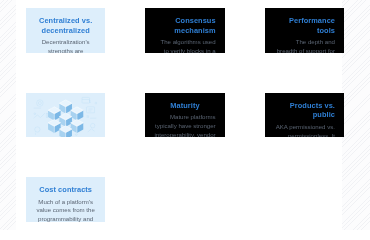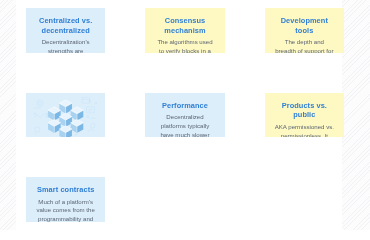--- a/index.html
+++ b/index.html
@@ -56,21 +56,21 @@
   .cell {
     box-sizing: border-box;
     padding: 8px 9px 6px 9px;
     text-align: center;
     display: flex;
     flex-direction: column;
     align-items: center;
     overflow: hidden;
   }
   .cell.tinted { background: #ddeefb; }
-  .cell.plain  { background: #fef9c3; }
+  .cell.plain  { background: #000000; text-align: right; }
 
   .cell-title {
     color: #2f7fd4;
     font-weight: bold;
     font-size: 7.4px;
     line-height: 1.32;
     letter-spacing: 0.01em;
     margin: 0 0 2.5px 0;
   }
   .cell-body {
@@ -111,21 +111,21 @@
       <div class="cell-body">Decentralization's strengths are redundancy, data integrity and trustless transactions, which centralized systems mostly sacrifice for better performance, price and ease of use.</div>
     </div>
 
     <div class="cell plain">
       <div class="cell-title">Consensus mechanism</div>
       <div class="cell-body">The algorithms used to verify blocks in a chain have a big impact on performance, security and compatibility with other platforms.</div>
     </div>
 
 
     <div class="cell plain">
-      <div class="cell-title">Development tools</div>
+      <div class="cell-title">Performance tools</div>
       <div class="cell-body">The depth and breadth of support for developers often determines a platform's practicality for building enterprise applications.</div>
     </div>
 
     <div class="cell cell-illustration">
       <svg viewBox="0 0 106 71" preserveAspectRatio="xMidYMid meet">
         <defs>
           <g id="cube-shape">
             <polygon points="0,-9 10,-3.6 0,1.8 -10,-3.6" fill="#e8f4fd"></polygon>
             <polygon points="-10,-3.6 0,1.8 0,12.6 -10,7.2" fill="#a8d2f0"></polygon>
             <polygon points="10,-3.6 0,1.8 0,12.6 10,7.2" fill="#7cb8e6"></polygon>
@@ -181,30 +181,30 @@
           <use href="#cube-shape" x="35" y="31"></use>
           <use href="#cube-shape" x="71" y="31"></use>
           <use href="#cube-shape" x="53" y="41"></use>
           <use href="#cube-shape" x="35" y="51"></use>
           <use href="#cube-shape" x="71" y="51"></use>
           <use href="#cube-shape" x="53" y="61"></use>
         </g>
       </svg>
     </div>
 
-
-    <div class="cell tinted">
-      <div class="cell-title">Performance</div>
-      <div class="cell-body">Decentralized platforms typically have much slower performance than centralized ones.</div>
-    </div>
+    <div class="cell plain">
+      <div class="cell-title">Maturity</div>
+      <div class="cell-body">Mature platforms typically have stronger interoperability, vendor support and developer communities.</div>
+    </div>
+
 
     <div class="cell plain">
       <div class="cell-title">Products vs. public</div>
       <div class="cell-body">AKA permissioned vs. permissionless. It largely determines performance, privacy and security—and what they cost.</div>
     </div>
 
     <div class="cell tinted">
-      <div class="cell-title">Smart contracts</div>
+      <div class="cell-title">Cost contracts</div>
       <div class="cell-body">Much of a platform's value comes from the programmability and automation in its smart contract features.</div>
     </div>
 
   </div>
 </div>
 
 </body></html>

